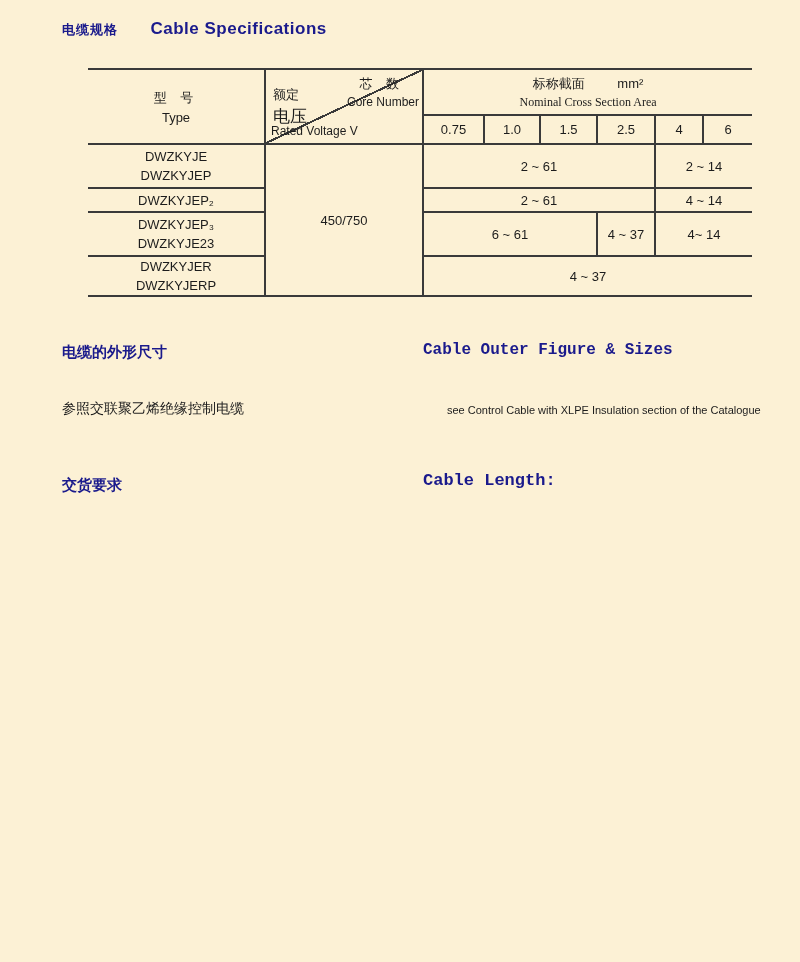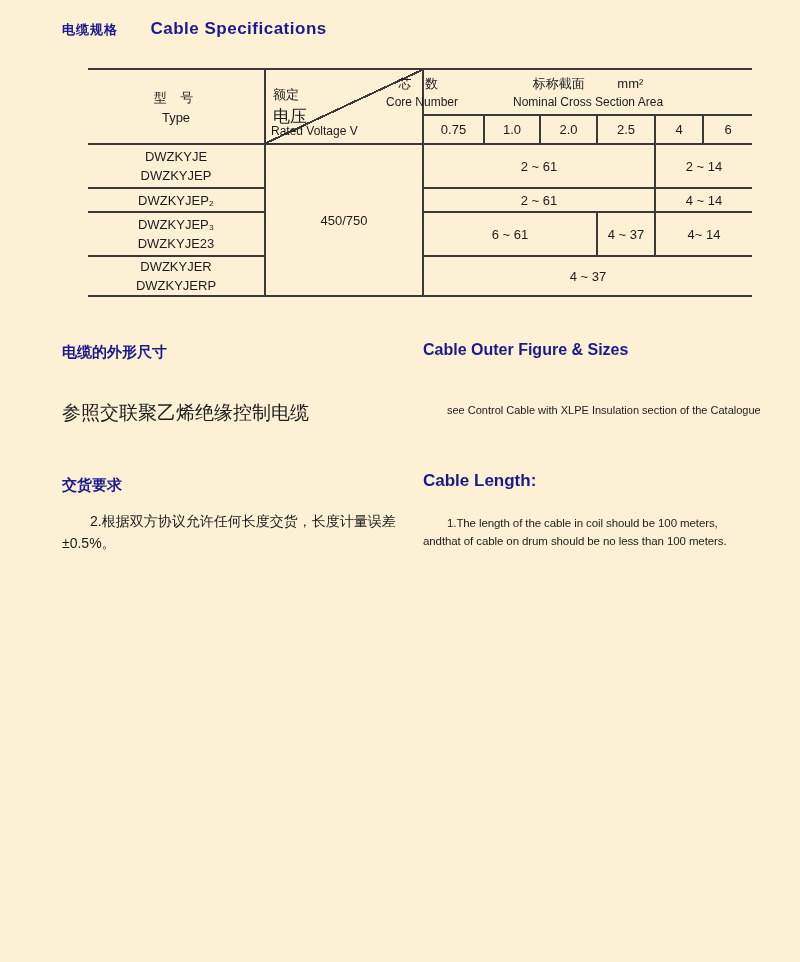--- a/index.html
+++ b/index.html
@@ -40,40 +40,40 @@
   td.c-type .l1 { letter-spacing:5px; }
   td.c-type .l2 { margin-top:3px; }
 
   td.c-diag {
     background:linear-gradient(to bottom right,
       transparent calc(50% - 1px),
       #3A3A3A calc(50% - 1px),
       #3A3A3A calc(50% + 1px),
       transparent calc(50% + 1px));
   }
-  .diag-wrap { position:relative; width:158px; height:73px;padding-left:39px; }
+  .diag-wrap { position:relative; width:158px; height:73px; }
   .diag-wrap .core-cn  { position:absolute; top:5px;  right:20px; font-size:13px; letter-spacing:5px; }
   .diag-wrap .core-en  { position:absolute; top:25px; right:5px;  font-size:12px; }
   .diag-wrap .volt-cn1 { position:absolute; top:16px; left:7px;  font-size:13px; }
   .diag-wrap .volt-cn2 { position:absolute; top:35px; left:7px;  font-size:17px; }
   .diag-wrap .volt-en  { position:absolute; top:54px; left:5px;  font-size:12px; }
 
   td.c-section .line1 { font-size:13px; }
   td.c-section .line1 .unit { margin-left:29px; }
-  td.c-section .line2 { font-size:12px; margin-top:2px; }
+  td.c-section .line2 { font-size:12px; margin-top:2px;font-family:Liberation Serif, serif; }
 
   td.type-cell { line-height:19px; }
   td.voltage-cell { font-size:13px;margin-top:11px; }
 
   
   .h-cn { position:absolute; color:#1A1A8C; font-weight:bold; font-size:15px; white-space:nowrap; }
-  .h-en { position:absolute; color:#1A1A8C; font-weight:bold; white-space:nowrap; }
+  .h-en { position:absolute; color:#1A1A8C; font-weight:bold; white-space:nowrap;font-family:Liberation Mono, monospace; }
   #sizes-heading-cn  { left:62px;  top:343px; }
   #sizes-heading-en  { left:423px; top:341px; font-size:16px; }
-  #sizes-text-cn     { position:absolute; left:62px;  top:400px; font-size:19px; white-space:nowrap; }
+  #sizes-text-cn     { position:absolute; left:62px;  top:400px; font-size:14px; white-space:nowrap; }
   #sizes-text-en     { position:absolute; left:447px; top:404px; font-size:11px; white-space:nowrap; }
 
   #length-heading-cn { left:62px;  top:476px; }
   #length-heading-en { left:423px; top:471px; font-size:17px; }
 
   #length-text-cn { position:absolute; left:62px; top:510px; width:350px; font-size:14px; line-height:22px; }
   #length-text-cn p { margin:0; text-indent:2em; }
   #length-text-en { position:absolute; left:423px; top:514px; width:332px; font-size:11.5px; line-height:18px; letter-spacing:-0.1px; }
   #length-text-en p { margin:0; text-indent:24px; }
 </style>
@@ -115,21 +115,21 @@
       <div class="line1">
         <span>标称截面</span>
         <span class="unit">mm²</span>
       </div>
       <div class="line2">Nominal Cross Section Area</div>
     </td>
   </tr>
   <tr class="h2">
     <td class="br bb">0.75</td>
     <td class="br bb">1.0</td>
-    <td class="br bb">2.0</td>
+    <td class="br bb">1.5</td>
     <td class="br bb">2.5</td>
     <td class="br bb">4</td>
     <td class="bb">6</td>
   </tr>
 
   <tr class="r1">
     <td class="type-cell br bb">
       <div>DWZKYJE</div>
       <div>DWZKYJEP</div>
     </td>
@@ -164,17 +164,15 @@
   </table>
 
 <div class="h-cn" id="sizes-heading-cn">电缆的外形尺寸</div>
 <div class="h-en" id="sizes-heading-en">Cable Outer Figure &amp; Sizes</div>
 <div id="sizes-text-cn">参照交联聚乙烯绝缘控制电缆</div>
 <div id="sizes-text-en">see Control Cable with XLPE Insulation section of the Catalogue</div>
 
 <div class="h-cn" id="length-heading-cn">交货要求</div>
 <div class="h-en" id="length-heading-en">Cable Length:</div>
 <div id="length-text-cn">
-  <p>2.根据双方协议允许任何长度交货，长度计量误差±0.5%。</p>
 </div>
 <div id="length-text-en">
-  <p>1.The length of the cable in coil should be 100 meters, andthat of cable on drum should be no less than 100 meters.</p>
 </div>
 
 </body></html>

